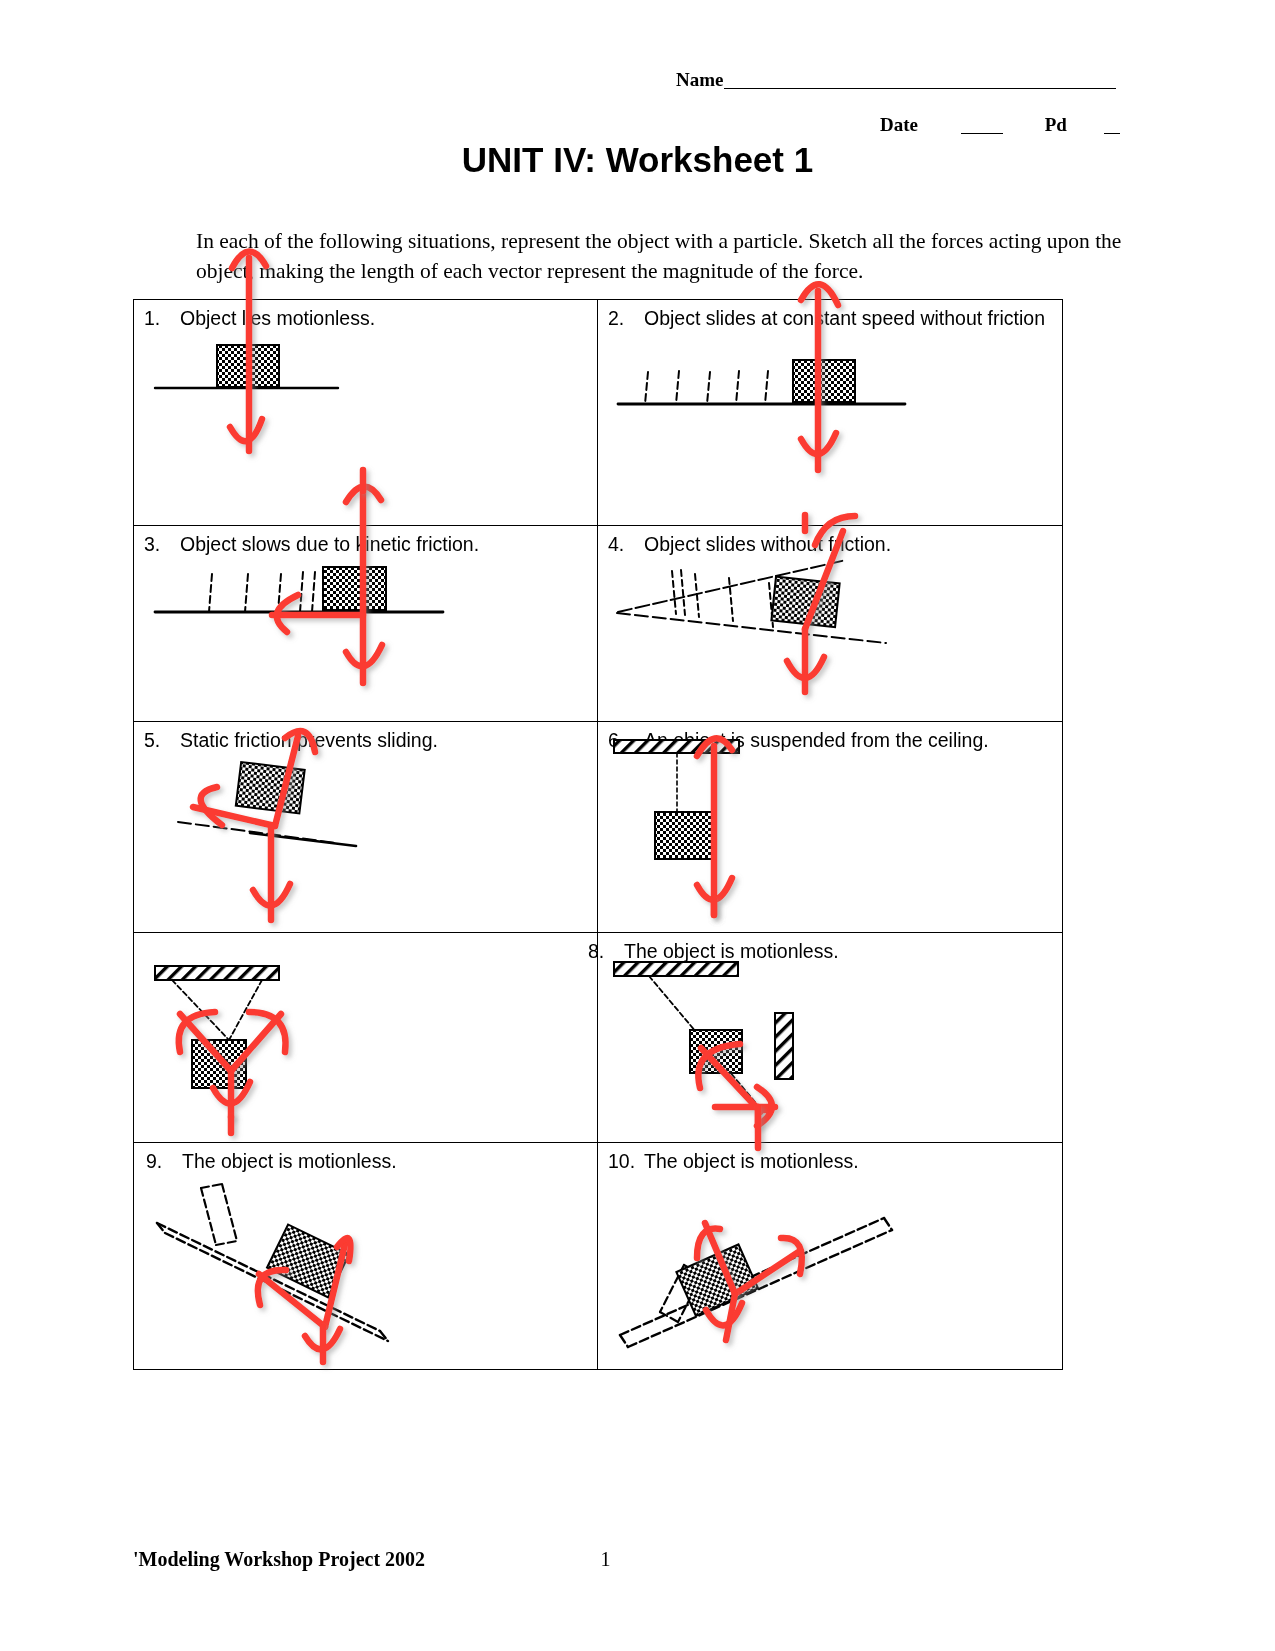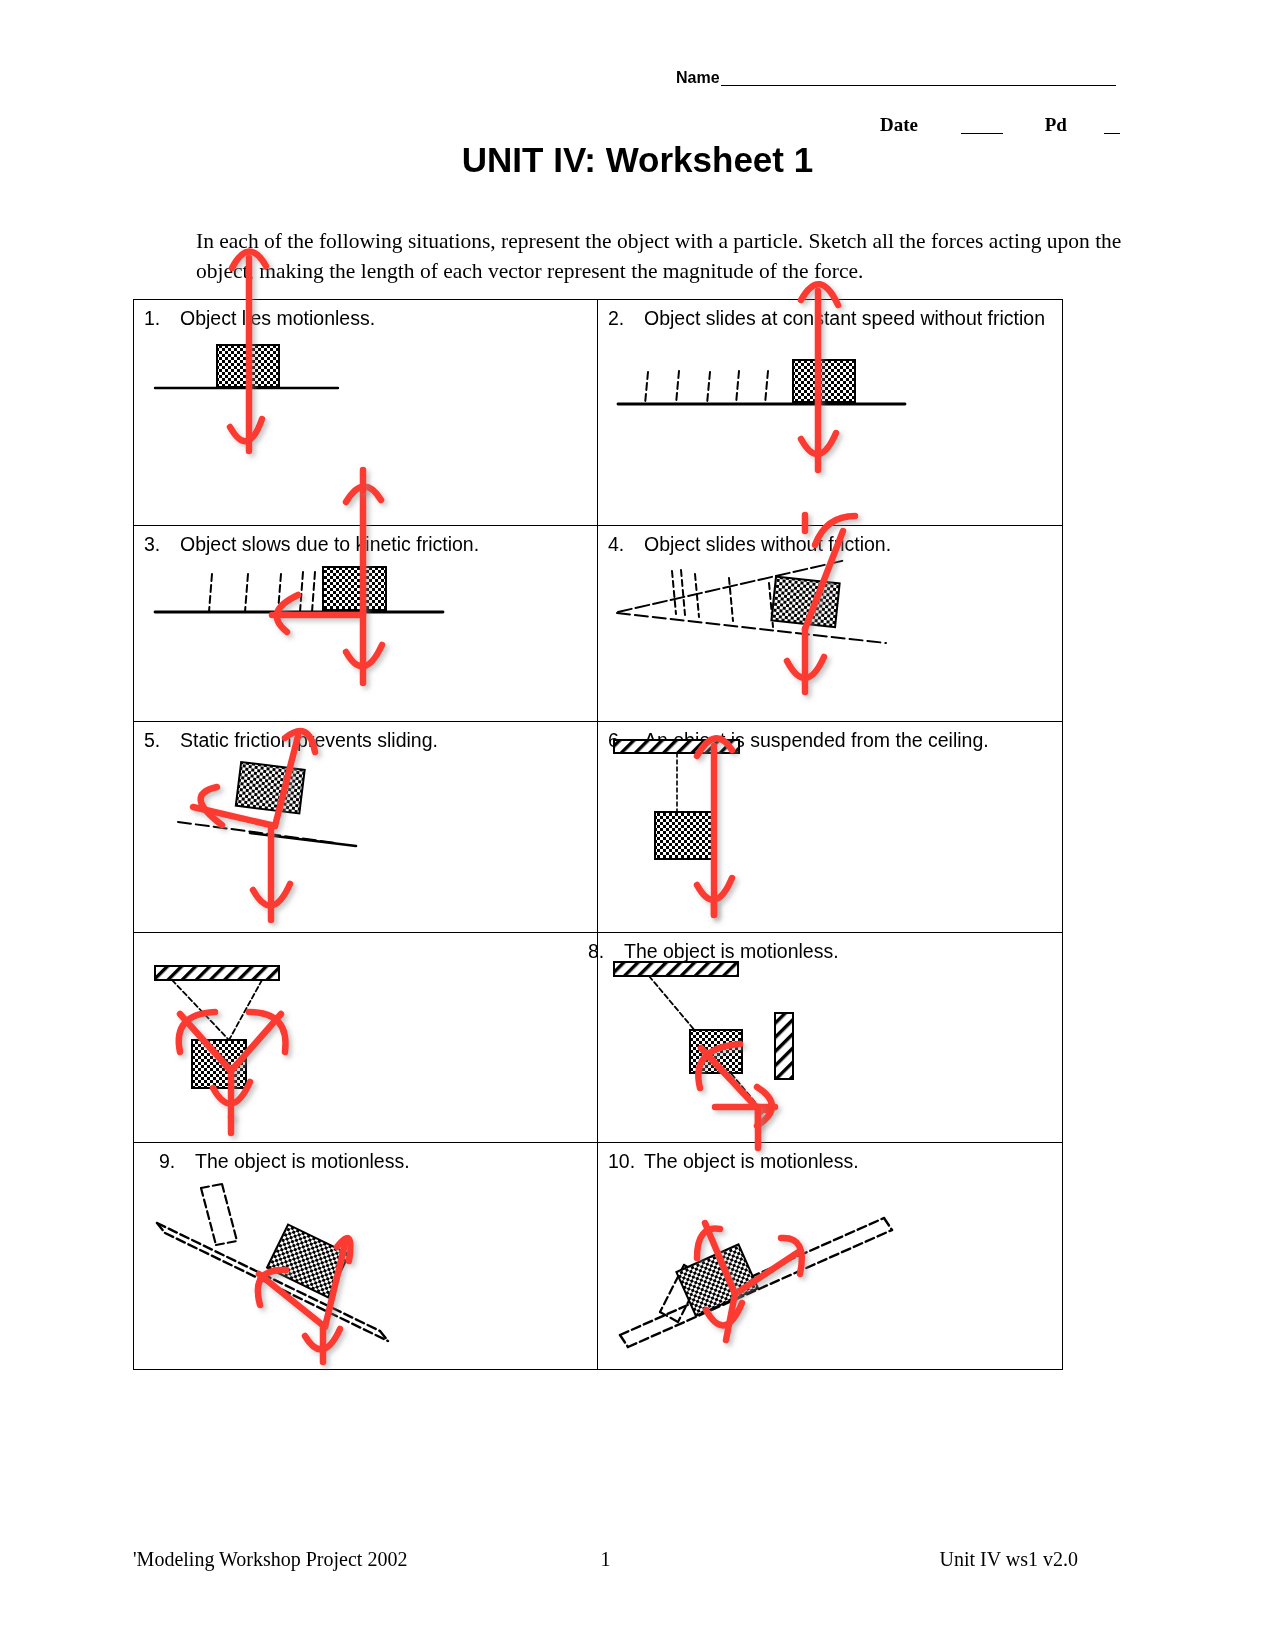--- a/index.html
+++ b/index.html
@@ -1,21 +1,21 @@
 <!DOCTYPE html>
 <html><head>
 <meta charset="utf-8">
 <style>
   html,body{margin:0;padding:0;background:#fff;}
   body{width:1275px;height:1651px;position:relative;font-family:"Liberation Serif",serif;color:#000;}
   .page{position:absolute;inset:0;width:1275px;height:1651px;}
 
   
   .name-row{position:absolute;left:676px;top:70px;width:440px;display:flex;align-items:flex-end;}
-  .name-label{font-family:Liberation Sans, sans-serif;font-weight:bold;font-size:16px;line-height:1;text-align:center;}
+  .name-label{font-family:Liberation Serif, serif;font-weight:bold;font-size:19px;line-height:1;text-align:center;}
   .rule{flex:1;border-bottom:1.6px solid #000;height:13px;margin-left:1px;}
   .date-row{position:absolute;left:880px;top:115px;width:240px;display:flex;align-items:flex-end;gap:36px;}
   .date-label{font-family:"Liberation Serif",serif;font-weight:bold;font-size:19px;line-height:1;}
   .rule-date{width:104px;border-bottom:1.6px solid #000;height:13px;margin:0 6px 0 7px;}
   .rule-pd{width:40px;border-bottom:1.6px solid #000;height:13px;margin-left:1px;}
 
   .title{position:absolute;left:0;top:140px;width:1275px;text-align:center;
          font-family:"Liberation Sans",sans-serif;font-weight:bold;font-size:35px;letter-spacing:0px;}
 
   .instructions{position:absolute;left:196px;top:226px;width:940px;
@@ -30,21 +30,21 @@
   .cell-label{position:absolute;left:10px;top:7px;font-family:"Liberation Sans",sans-serif;
               font-size:19.5px;white-space:nowrap;}
   .cell-label .num{display:inline-block;min-width:36px;}
 
   
   svg.art{position:absolute;left:0;top:0;width:1275px;height:1651px;pointer-events:none;overflow:visible;}
 
   
   .footer{position:absolute;left:133px;top:1548px;width:945px;display:flex;
           font-family:"Liberation Serif",serif;font-size:20px;}
-  .f-left{width:40%;}
+  .f-left{width:40%;font-weight:bold;}
   .f-mid{width:20%;text-align:center;}
   .f-right{width:40%;text-align:right;}
 </style>
 </head>
 <body>
 
 <div class="page">
 
   <div class="name-row">
     <span class="name-label">Name</span>
@@ -97,21 +97,21 @@
     <div class="cell" style="left:464px;top:422px;width:465px;height:210px">
       <div class="cell-label">
         <span class="num">6.</span><span>An object is suspended from the ceiling.</span>
       </div>
     </div>
     <div class="cell" style="left:444px;top:633px;width:465px;height:209px">
       <div class="cell-label">
         <span class="num">8.</span><span>The object is motionless.</span>
       </div>
     </div>
-    <div class="cell" style="left:15px;top:843px;width:463px;height:228px">
+    <div class="cell" style="left:2px;top:843px;width:463px;height:228px">
       <div class="cell-label">
         <span class="num">9.</span><span>The object is motionless.</span>
       </div>
     </div>
     <div class="cell" style="left:464px;top:843px;width:465px;height:228px">
       <div class="cell-label">
         <span class="num">10.</span><span>The object is motionless.</span>
       </div>
     </div>
   </div>
@@ -332,16 +332,15 @@
       <path d="M323 1327 L323 1362"></path>
       <path d="M305 1336 Q323 1366 340 1329"></path>
       <path d="M735 1294 L726 1340"></path>
       <path d="M706 1310 Q725 1344 742 1303"></path>
     </g>
   </svg>
 
   <div class="footer">
     <span class="f-left">'Modeling Workshop Project 2002</span>
     <span class="f-mid">1</span>
-    <span class="f-right">Unit IV ws1  v2.0</span>
   </div>
 
 </div>
 
 </body></html>

